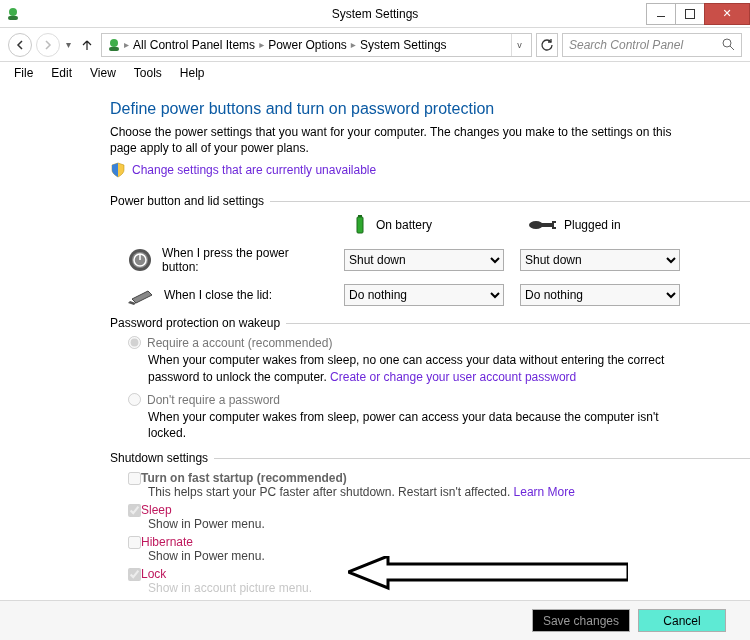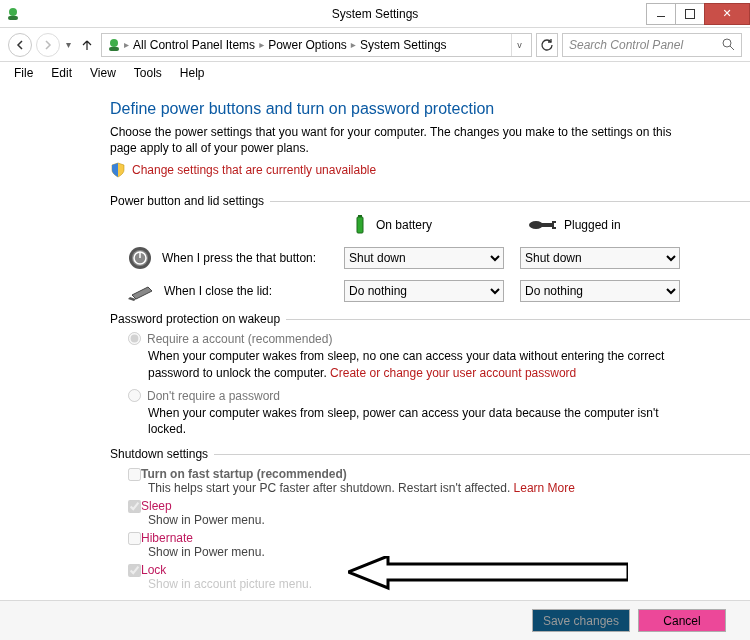--- a/index.html
+++ b/index.html
@@ -101,21 +101,21 @@
     height: calc(640px - 28px - 34px - 22px - 40px);
     overflow:auto;
   }
   .h1 {
     color:#0b5aa3;
     font-size:16px;
     margin-bottom:6px;
   }
   .desc { max-width:580px; line-height:1.35; margin-bottom:6px;}
   .shieldline { display:flex; align-items:center; gap:6px; margin-bottom:16px;}
-  .link { color:#b91c1c; text-decoration:none; cursor:pointer;}
+  .link { color:#6d28d9; text-decoration:none; cursor:pointer;}
   .grouphdr {
     display:flex;
     align-items:center;
     gap:6px;
     margin: 10px 0 6px 0;
   }
   .grouphdr .line { flex:1; height:1px; background:#d0d0d0;}
   .cols {
     display:grid;
     grid-template-columns: 200px 160px 160px;
@@ -150,25 +150,25 @@
     display:flex;
     align-items:center;
     justify-content:flex-end;
     padding:0 24px;
     gap:8px;
     background:#f6f6f6;
   }
   .btn {
     min-width:88px; height:23px;
     border:1px solid #adadad;
-    background:#ec4899;
+    background:#5eead4;
     font:inherit;
     padding:0 10px;
   }
-  .btn:disabled { color:#999; background:#0c4a6e;}
+  .btn:disabled { color:#999; background:#000000;}
   input[type=checkbox], input[type=radio] { margin:0; accent-color:#4a90d9;}
   input[type=checkbox]:disabled { accent-color:#aaa;}
   svg { display:block; }
 </style>
 </head>
 <body>
 
 <div class="titlebar">
   <div class="icon-wrap">
     <svg width="16" height="16" viewBox="0 0 16 16">
@@ -284,21 +284,21 @@
 
     <div class="rowlabel">
       <span>
         <svg width="24" height="24" viewBox="0 0 24 24">
             <circle cx="12" cy="12" r="11" fill="#555"></circle>
             <circle cx="12" cy="12" r="8" fill="#888"></circle>
             <circle cx="12" cy="12" r="6" fill="none" stroke="#fff" stroke-width="1.5"></circle>
             <line x1="12" y1="6" x2="12" y2="12" stroke="#fff" stroke-width="1.5"></line>
           </svg>
       </span>
-      <span>When I press the that button:</span>
+      <span>When I press the power button:</span>
     </div>
     <select class="dd">
       <option>Shut down</option>
     </select>
     <select class="dd">
       <option>Shut down</option>
     </select>
 
     <div class="rowlabel">
       <span>

